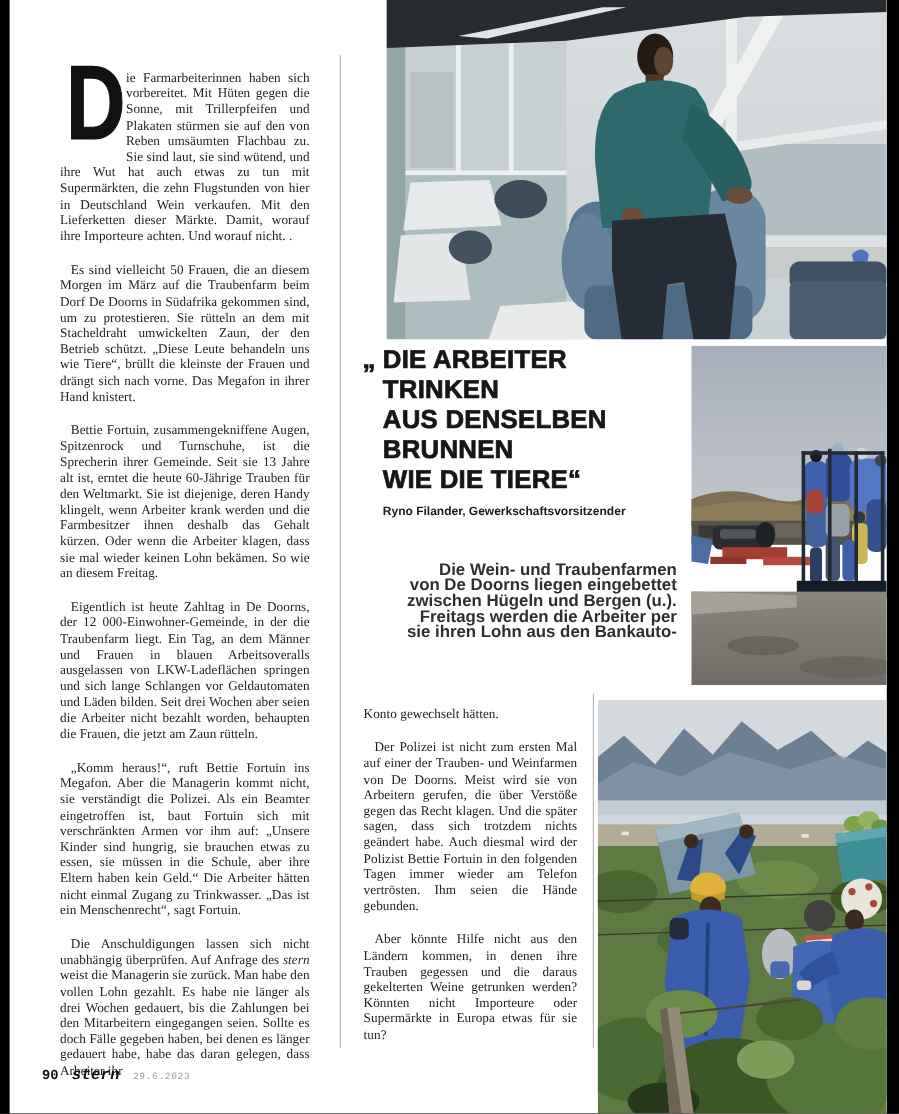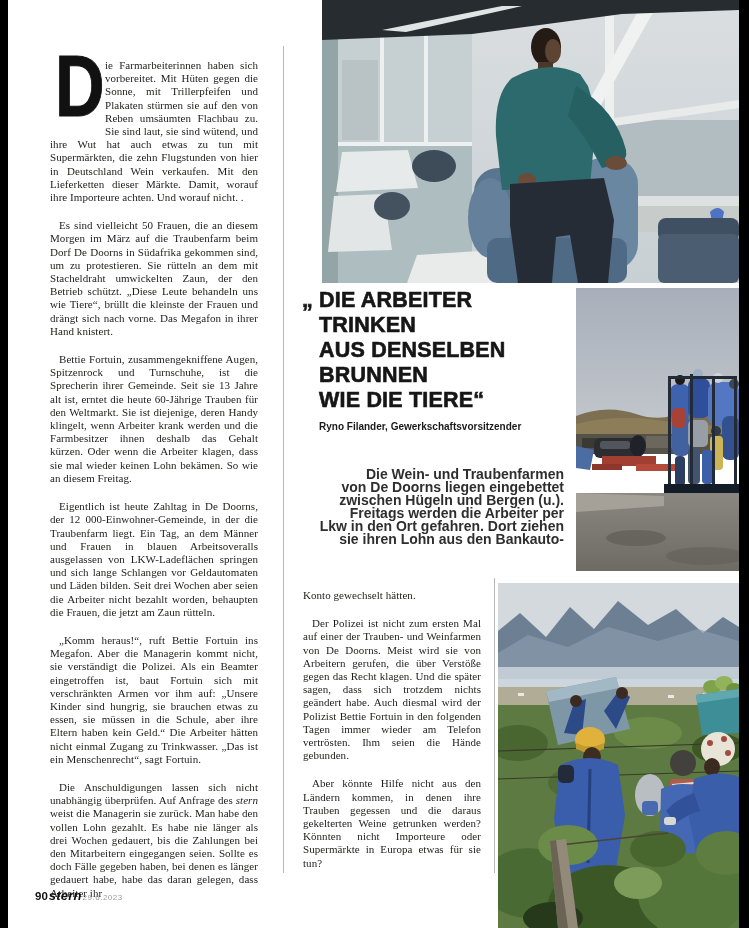--- a/index.html
+++ b/index.html
@@ -45,22 +45,22 @@
              font-weight:700; font-size:14px; line-height:13px; color:#2e2e2e; }
 
   
   .photo { position:absolute; overflow:hidden; }
   .photo svg { display:block; width:100%; height:100%; }
   .photo1 { left:314px; top:0; width:417px; height:283px; }
   .photo2 { left:568px; top:288px; width:163px; height:283px; }
   .photo3 { left:490px; top:583px; width:241px; height:345px; }
 
   
-  .footer { position:absolute; left:27px; top:888px; display:flex; align-items:baseline; gap:1px;
-            font-family:Liberation Sans, sans-serif; }
+  .footer { position:absolute; left:27px; top:888px; display:flex; align-items:baseline; gap:11px;
+            font-family:Liberation Mono, monospace; }
   .footer-num { font-weight:700; font-size:11.5px; color:#111; }
   .footer-logo { font-weight:700; font-style:italic; font-size:13px; color:#111; letter-spacing:0.2px; }
   .footer-date { font-size:8px; color:#9c9c9c; letter-spacing:0.5px; }
 
   .gutter { position:absolute; top:0; height:928px; background:#000; }
   .gutter-left { left:0; width:8px; }
   .gutter-right { left:739px; width:10px; }
 </style>
 </head>
 <body>
@@ -103,21 +103,20 @@
         <div class="pq-line">WIE DIE TIERE“</div>
       </div>
     <div class="pq-attr">Ryno Filander, Gewerkschaftsvorsitzender</div>
   </div>
 
   <div class="caption">
       <div class="cap-line">Die Wein- und Traubenfarmen</div>
       <div class="cap-line">von De Doorns liegen eingebettet</div>
       <div class="cap-line">zwischen Hügeln und Bergen (u.).</div>
       <div class="cap-line">Freitags werden die Arbeiter per</div>
-      <div class="cap-line">Lkw in den Ort gefahren. Dort ziehen</div>
       <div class="cap-line">sie ihren Lohn aus den Bankauto-</div>
     </div>
 
   <div class="photo photo1">
     <svg viewBox="0 0 417 283" preserveAspectRatio="none">
       <defs>
         <linearGradient id="p1sky" x1="0" y1="0" x2="0" y2="1">
           <stop offset="0" stop-color="#dadee1"></stop>
             <stop offset="1" stop-color="#c8d0d3"></stop>
         </linearGradient>

